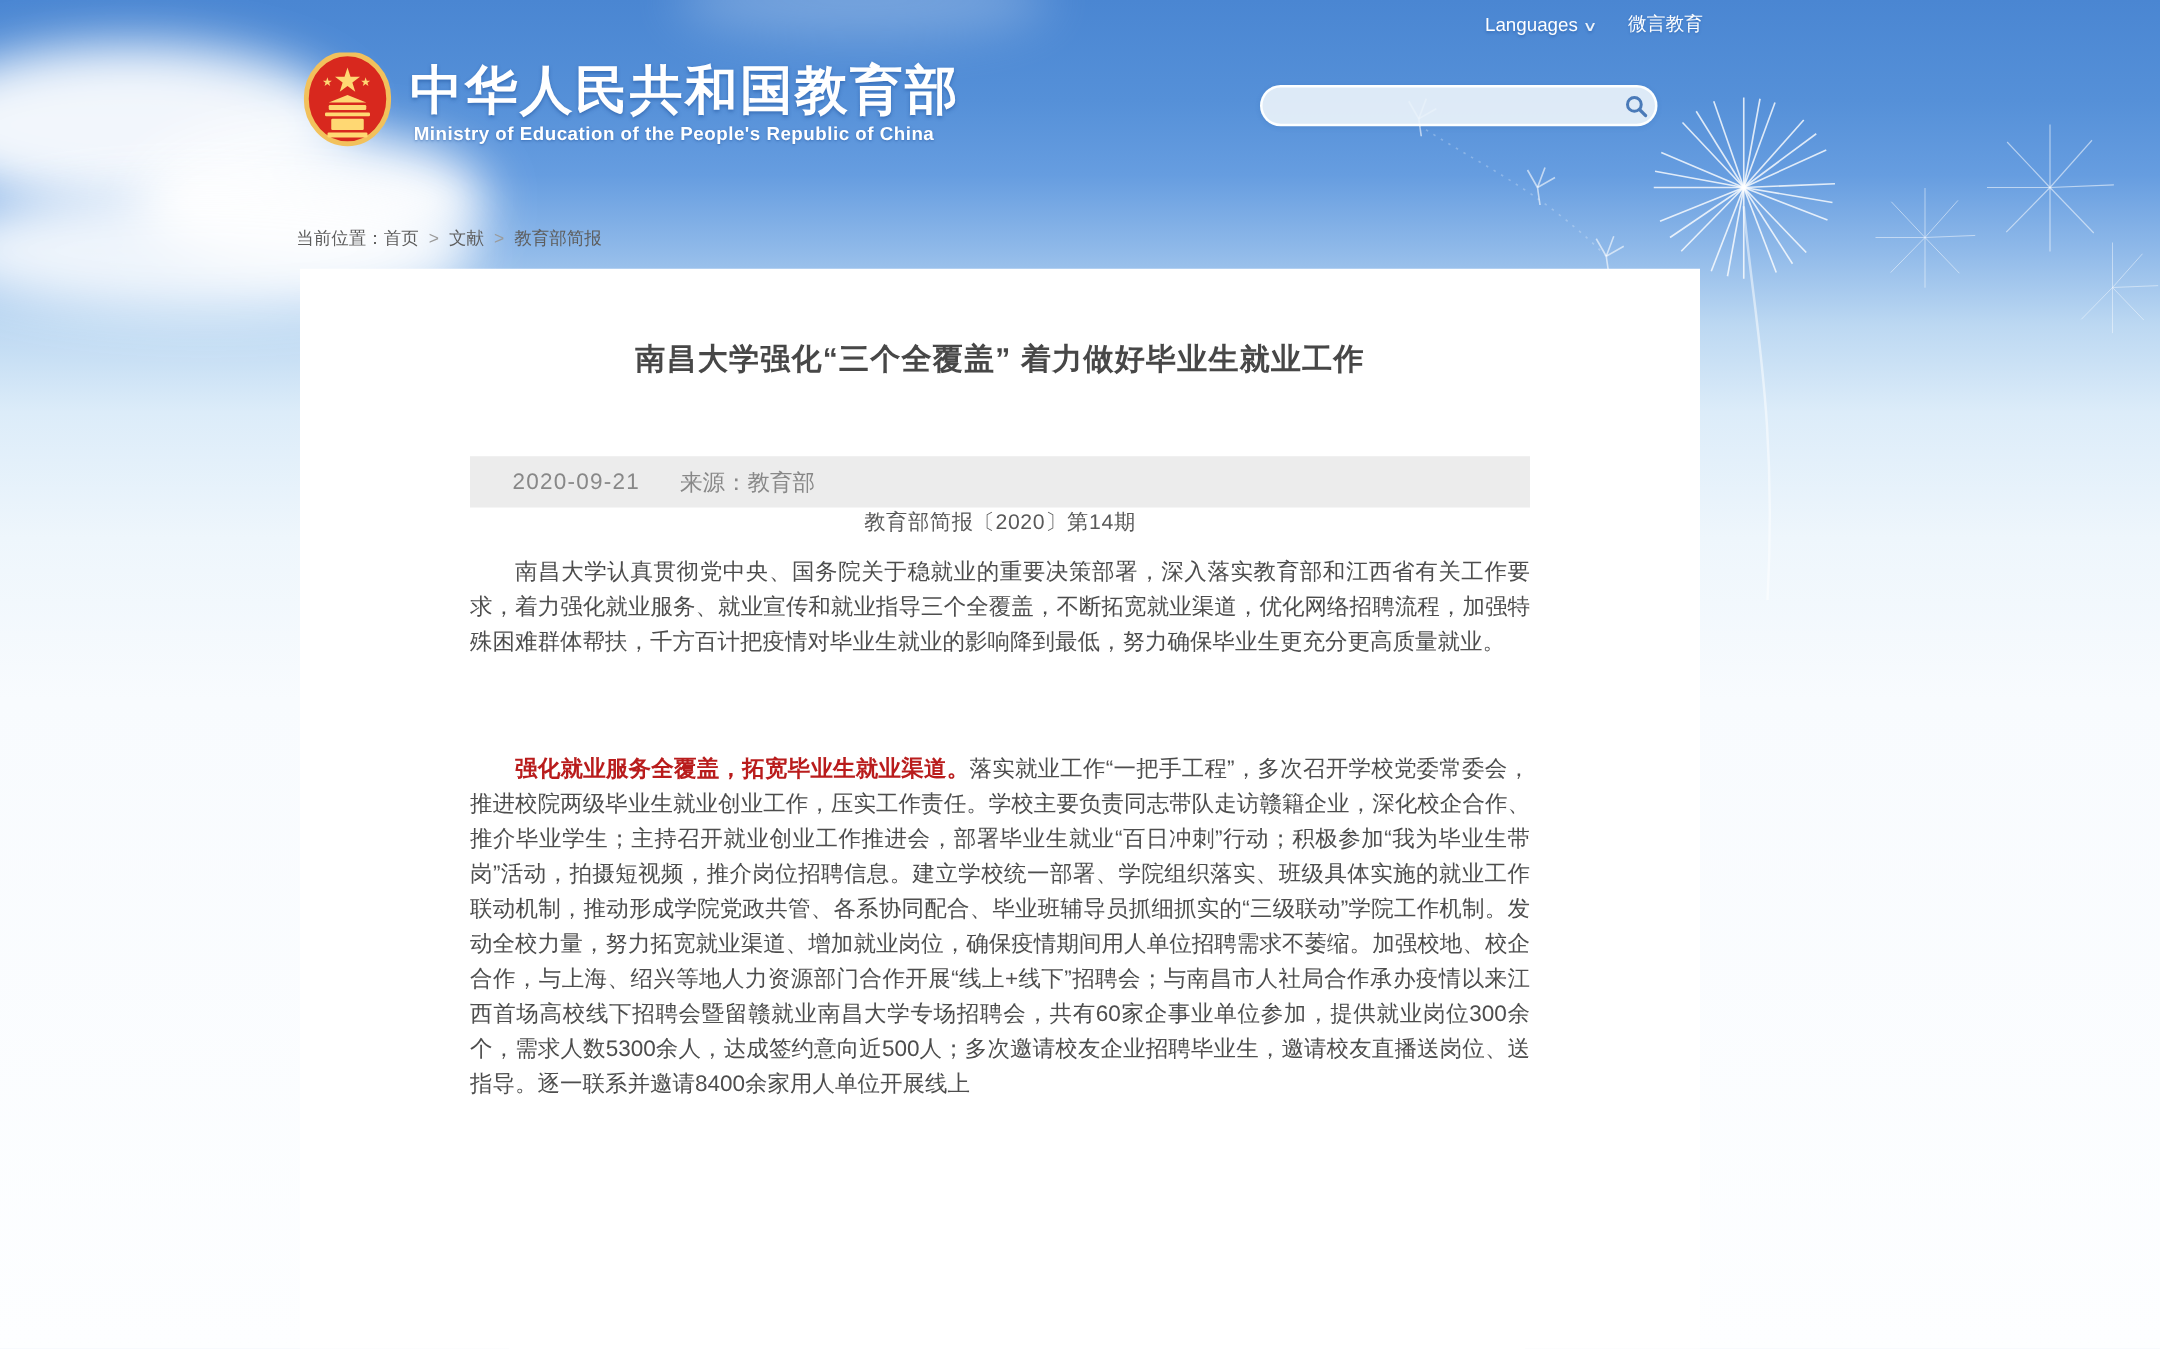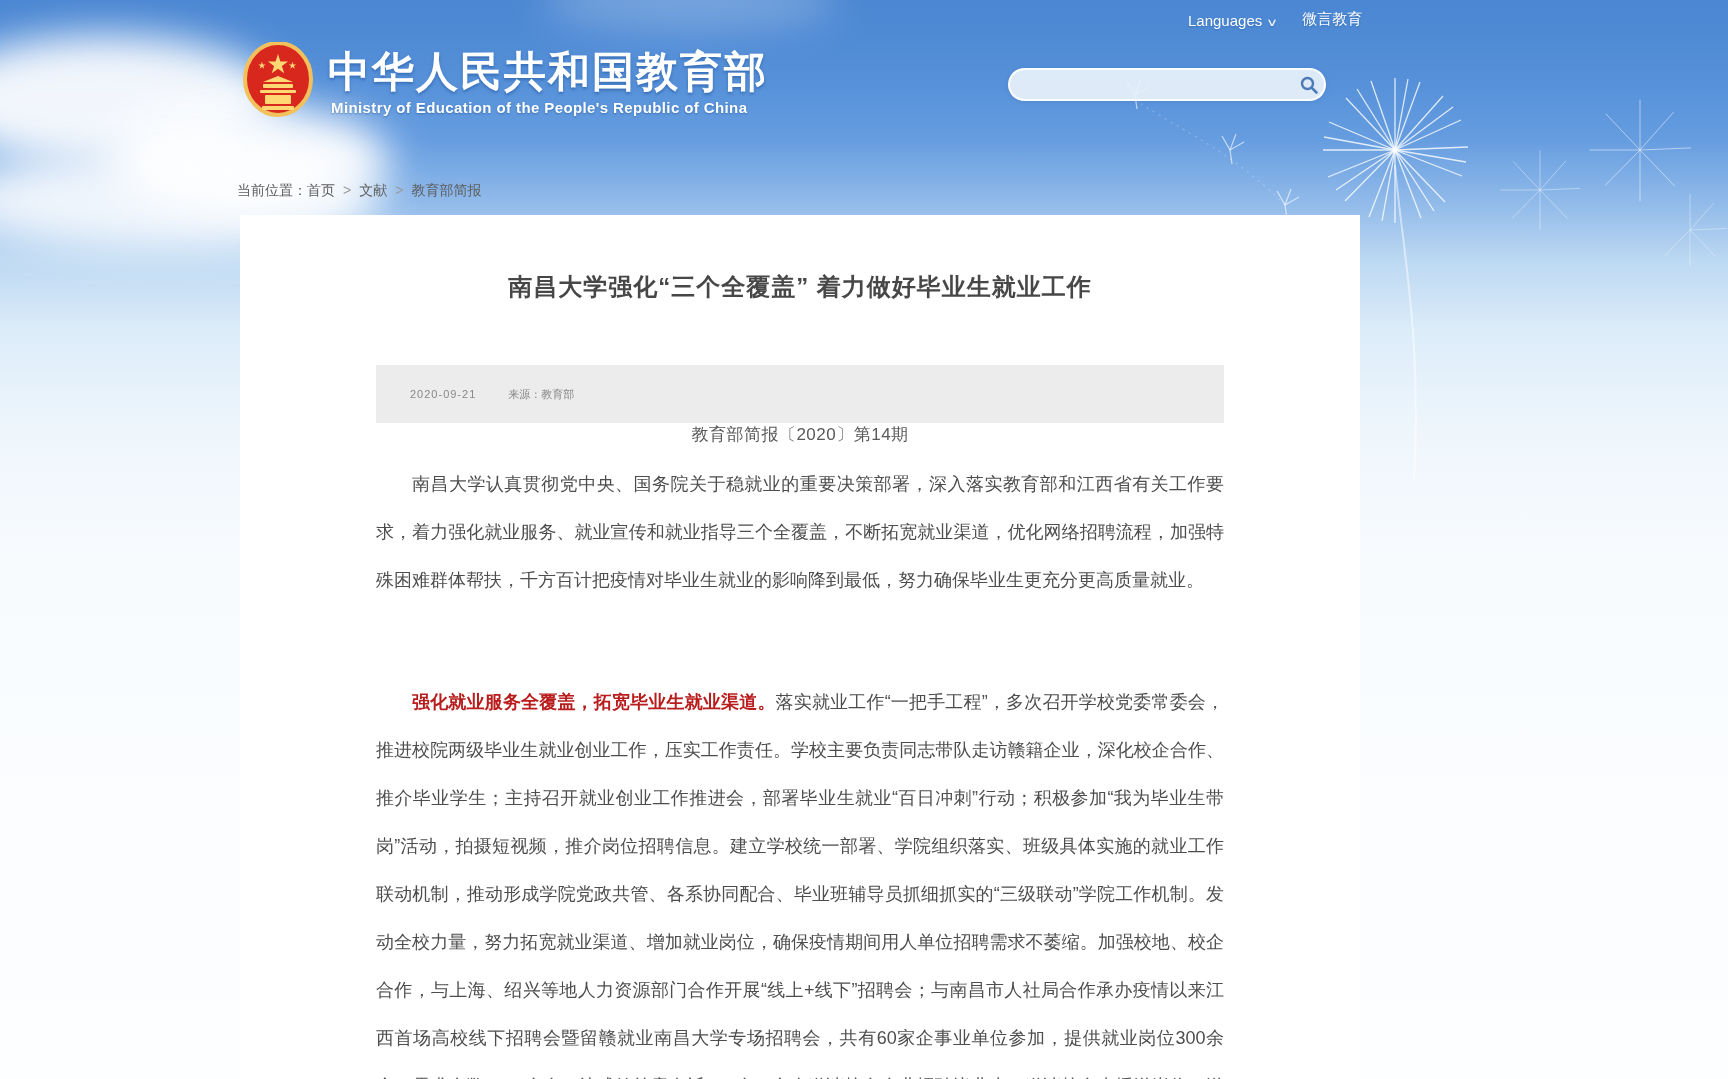--- a/index.html
+++ b/index.html
@@ -69,32 +69,32 @@
   
   .card { position:absolute; left:240px; top:215px; width:1120px; height:880px;
           background:#ffffff; }
   .card-inner { padding:56px 136px 0 136px; }
 
   .article-title { text-align:center; font-size:24px; font-weight:bold;
                    color:#474747; letter-spacing:1px; }
   .article-subtitle { text-align:center; font-size:18px; color:#757575;
                       margin-top:16px; letter-spacing:.5px; }
 
-  .datebar { margin-top:62px; height:58px; background:#ececec;
+  .datebar { margin-top:62px; height:41px; background:#ececec;
              display:flex; align-items:center; padding-left:34px;
-             font-size:11px; color:#888888; }
+             font-size:18px; color:#888888; }
   .datebar .date { letter-spacing:1px; }
   .datebar .source { margin-left:32px; }
 
   .issue-line { text-align:center; font-size:17px;
                 color:#595959; letter-spacing:.5px; }
 
   .article-body { margin-top:10px; }
   .article-body p {
-    font-size:18px; line-height:48px; color:#4d4d4d;
+    font-size:18px; line-height:28px; color:#4d4d4d;
     text-align:justify; text-indent:2em; margin-top:14px;
   }
   .article-body p + p { margin-top:74px; }
   .article-body .lead-bold { font-weight:bold; color:#b91c1c; }
 </style>
 </head>
 <body>
 
 <div class="page">
 

